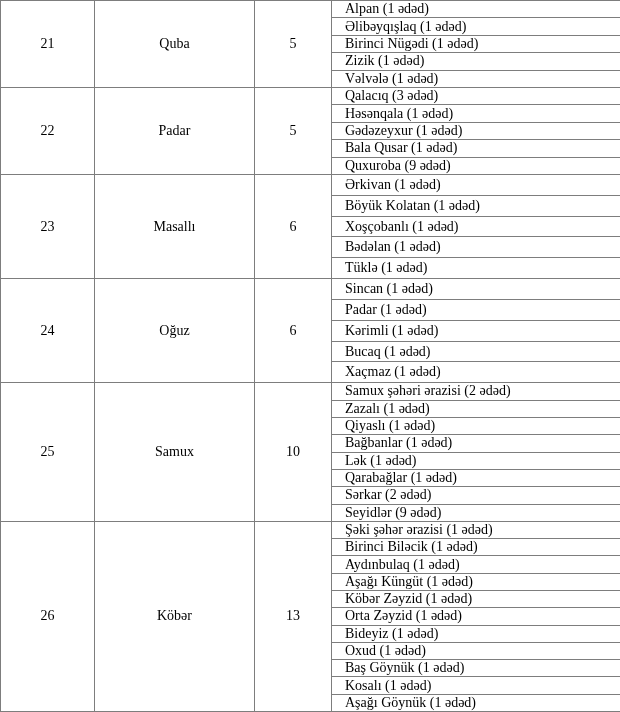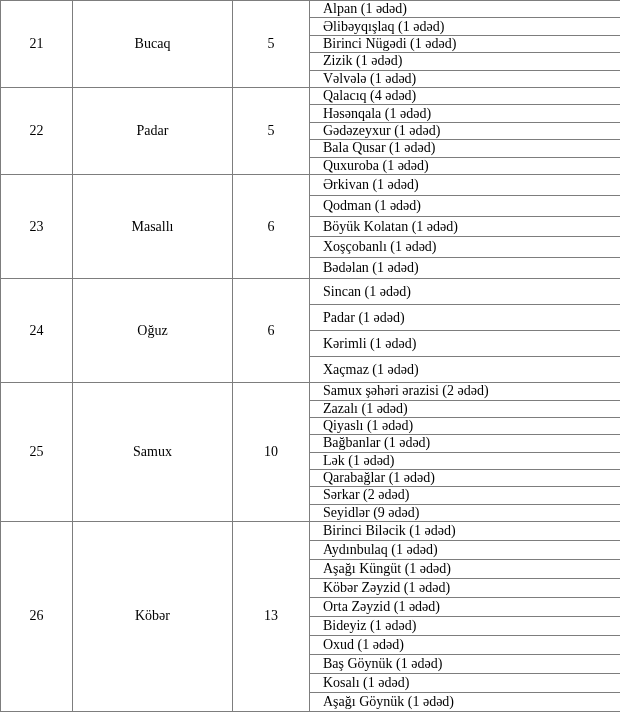--- a/index.html
+++ b/index.html
@@ -34,21 +34,21 @@
   }
   .cell {
     box-sizing: border-box;
     border-right: 1px solid #7d7d7d;
     display: flex;
     align-items: center;
     justify-content: center;
     text-align: center;
     flex-shrink: 0;
   }
-  .c1 { width: 72px; }
+  .c1 { width: 94px; }
   .c2 { width: 160px; }
   .c3 { width: 77px; }
   .villages {
     flex: 1;
     display: flex;
     flex-direction: column;
     min-width: 0;
   }
   .village-row {
     flex: 1;
@@ -63,62 +63,63 @@
   .village-row:last-child {
     border-bottom: none;
   }
 </style>
 </head>
 <body>
 
 <div id="table-root">
     <div class="group-row" style="flex-grow: 5;">
       <div class="cell c1">21</div>
-      <div class="cell c2">Bucaq</div>
+      <div class="cell c2">Quba</div>
       <div class="cell c3">5</div>
       <div class="villages">
         <div class="village-row">Alpan (1 ədəd)</div>
         <div class="village-row">Əlibəyqışlaq (1 ədəd)</div>
         <div class="village-row">Birinci Nügədi (1 ədəd)</div>
         <div class="village-row">Zizik (1 ədəd)</div>
         <div class="village-row">Vəlvələ (1 ədəd)</div>
       </div>
     </div>
     <div class="group-row" style="flex-grow: 5;">
       <div class="cell c1">22</div>
       <div class="cell c2">Padar</div>
       <div class="cell c3">5</div>
       <div class="villages">
-        <div class="village-row">Qalacıq (4 ədəd)</div>
+        <div class="village-row">Qalacıq (3 ədəd)</div>
         <div class="village-row">Həsənqala (1 ədəd)</div>
         <div class="village-row">Gədəzeyxur (1 ədəd)</div>
         <div class="village-row">Bala Qusar (1 ədəd)</div>
-        <div class="village-row">Quxuroba (1 ədəd)</div>
+        <div class="village-row">Quxuroba (9 ədəd)</div>
       </div>
     </div>
     <div class="group-row" style="flex-grow: 6;">
       <div class="cell c1">23</div>
       <div class="cell c2">Masallı</div>
       <div class="cell c3">6</div>
       <div class="villages">
         <div class="village-row">Ərkivan (1 ədəd)</div>
-        <div class="village-row">Qodman (1 ədəd)</div>
         <div class="village-row">Böyük Kolatan (1 ədəd)</div>
         <div class="village-row">Xoşçobanlı (1 ədəd)</div>
         <div class="village-row">Bədəlan (1 ədəd)</div>
+        <div class="village-row">Tüklə (1 ədəd)</div>
       </div>
     </div>
     <div class="group-row" style="flex-grow: 6;">
       <div class="cell c1">24</div>
       <div class="cell c2">Oğuz</div>
       <div class="cell c3">6</div>
       <div class="villages">
         <div class="village-row">Sincan (1 ədəd)</div>
         <div class="village-row">Padar (1 ədəd)</div>
         <div class="village-row">Kərimli (1 ədəd)</div>
+        <div class="village-row">Bucaq (1 ədəd)</div>
         <div class="village-row">Xaçmaz (1 ədəd)</div>
       </div>
     </div>
     <div class="group-row" style="flex-grow: 8;">
       <div class="cell c1">25</div>
       <div class="cell c2">Samux</div>
       <div class="cell c3">10</div>
       <div class="villages">
         <div class="village-row">Samux şəhəri ərazisi (2 ədəd)</div>
         <div class="village-row">Zazalı (1 ədəd)</div>
@@ -128,20 +129,21 @@
         <div class="village-row">Qarabağlar (1 ədəd)</div>
         <div class="village-row">Sərkar (2 ədəd)</div>
         <div class="village-row">Seyidlər (9 ədəd)</div>
       </div>
     </div>
     <div class="group-row" style="flex-grow: 11;">
       <div class="cell c1">26</div>
       <div class="cell c2">Köbər</div>
       <div class="cell c3">13</div>
       <div class="villages">
+        <div class="village-row">Şəki şəhər ərazisi (1 ədəd)</div>
         <div class="village-row">Birinci Biləcik (1 ədəd)</div>
         <div class="village-row">Aydınbulaq (1 ədəd)</div>
         <div class="village-row">Aşağı Küngüt (1 ədəd)</div>
         <div class="village-row">Köbər Zəyzid (1 ədəd)</div>
         <div class="village-row">Orta Zəyzid (1 ədəd)</div>
         <div class="village-row">Bideyiz (1 ədəd)</div>
         <div class="village-row">Oxud (1 ədəd)</div>
         <div class="village-row">Baş Göynük (1 ədəd)</div>
         <div class="village-row">Kosalı (1 ədəd)</div>
         <div class="village-row">Aşağı Göynük (1 ədəd)</div>

